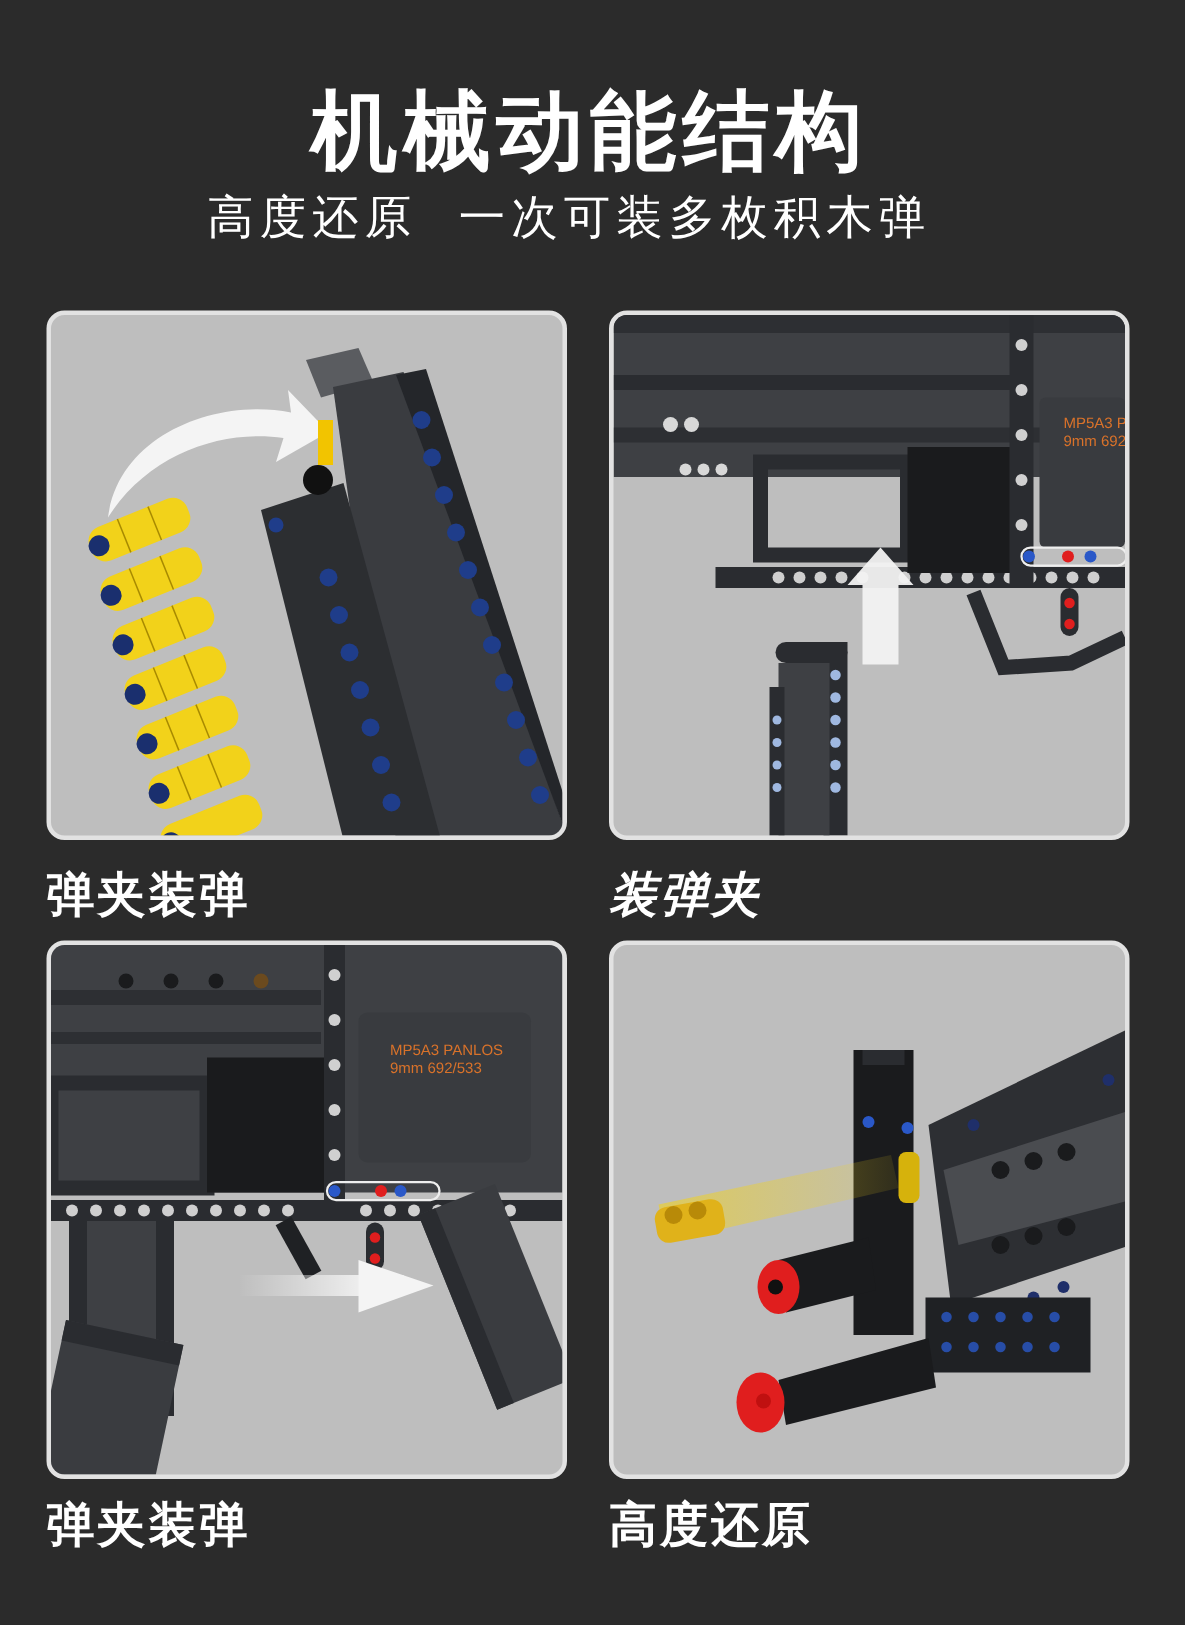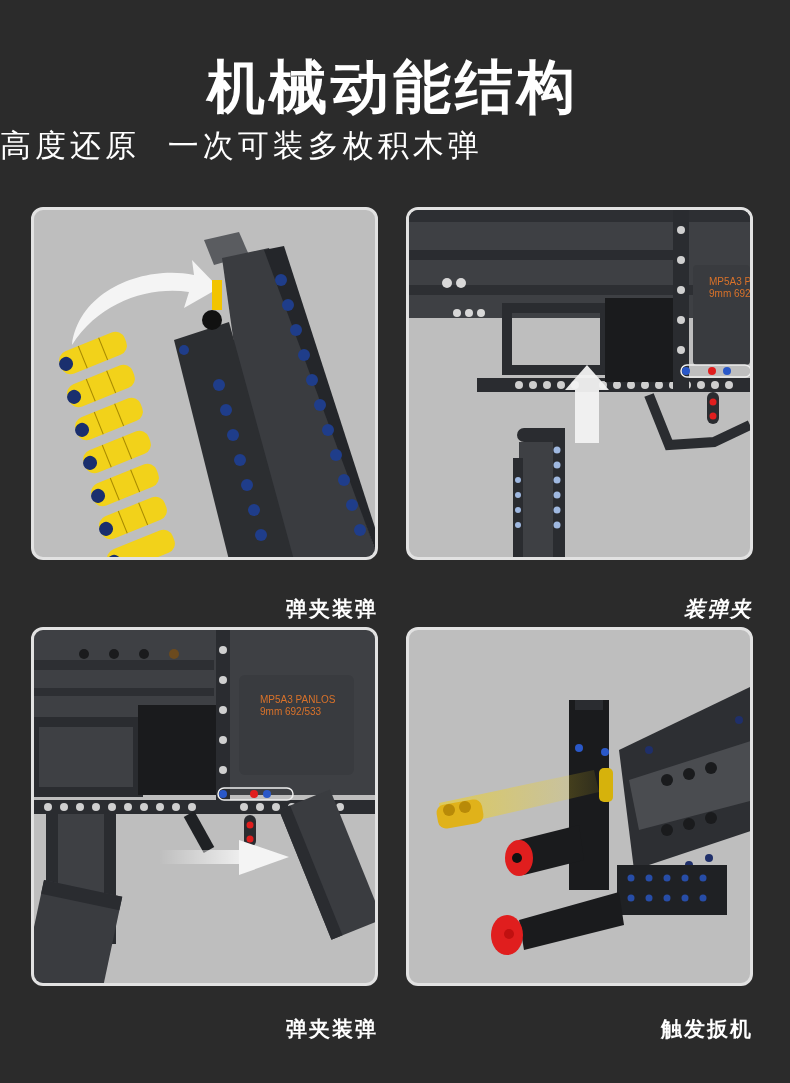--- a/index.html
+++ b/index.html
@@ -5,35 +5,35 @@
   html, body { margin: 0; padding: 0; }
   body {
     width: 790px; height: 1083px; background: #2b2b2b; overflow: hidden;
     font-family: "DejaVu Sans", sans-serif; color: #fff; position: relative;
   }
   .title {
     position: absolute; left: 0; width: 786px; top: 52px; text-align: center;
     font-size: 58px; font-weight: bold; letter-spacing: 4px; line-height: 70px;
   }
   .subtitle {
-    position: absolute; left: 0; width: 759px; top: 124px; 
+    position: absolute; left: 0; width: 759px; top: 124px; text-align: center;
     font-size: 31px; letter-spacing: 4px; line-height: 42px; white-space: pre;
   }
   .panel {
     position: absolute; width: 347px; height: 353px;
     border: 3px solid #e2e2e2; border-radius: 12px; background: #bebebe;
     overflow: hidden; box-sizing: border-box;
   }
   .p1 { left: 31px; top: 207px; }
   .p2 { left: 406px; top: 207px; }
   .p3 { left: 31px; top: 627px; height: 359px; }
   .p4 { left: 406px; top: 627px; height: 359px; }
   .caption {
-    position: absolute; width: 347px; text-align: right; font-size: 21px;
-    font-weight: bold; letter-spacing: 2px; line-height: 40px; margin-top: 13px;
+    position: absolute; width: 347px; text-align: left; font-size: 32px;
+    font-weight: bold; letter-spacing: 2px; line-height: 40px;
   }
   .c1 { left: 31px; top: 576px; }
   .c2 { left: 406px; top: 576px; font-style: italic; }
   .c3 { left: 31px; top: 996px; }
   .c4 { left: 406px; top: 996px; }
   svg { position: absolute; left: 0; top: 0; }
   .label-text { font-family: "Liberation Sans", sans-serif; font-size: 10px; fill: #d9722a; }
 </style>
 </head>
 <body>
@@ -341,13 +341,13 @@
         </defs>
       <path d="M30 173 L 185 140 L 190 162 L 35 198 Z" fill="url(#shot)"></path>
     </g>
     <g>
       <rect x="28" y="172" width="46" height="24" rx="8" fill="#e0b21a" transform="rotate(-10 51 184)"></rect>
       <circle cx="40" cy="180" r="6" fill="#b88a08"></circle>
         <circle cx="56" cy="177" r="6" fill="#b88a08"></circle>
     </g>
   </svg>
 </div>
-<div class="caption c4">触发扳机</div>
+<div class="caption c4">高度还原</div>
 
 </body></html>

